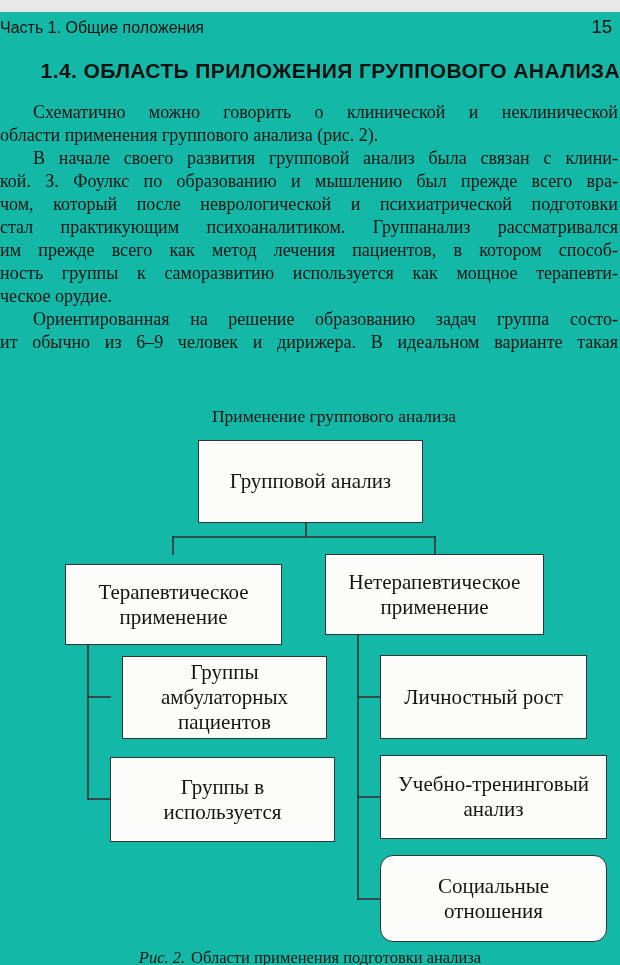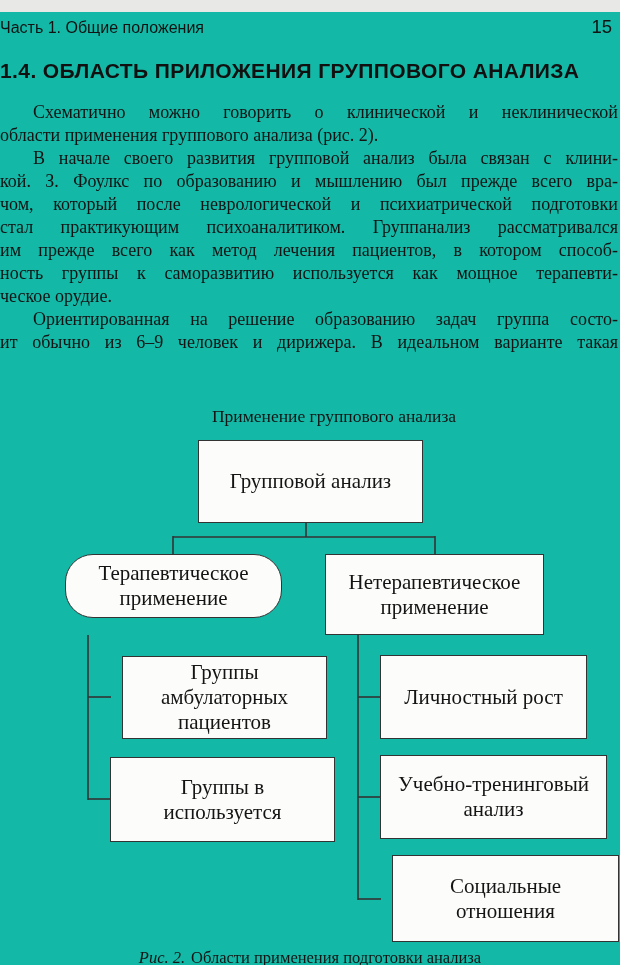--- a/index.html
+++ b/index.html
@@ -23,21 +23,21 @@
     align-items: baseline;
     font-family: "Liberation Sans", "DejaVu Sans", sans-serif;
   }
   .running-header .section { font-size: 16px; color: #121212; }
   .running-header .pagenum { font-size: 18.5px; color: #121212; }
   
   .section-title {
     position: absolute;
     top: 47px; left: 0; right: 0;
     margin: 0;
-    text-align: left;
+    text-align: right;
     font-family: "Liberation Sans", "DejaVu Sans", sans-serif;
     font-weight: bold;
     font-size: 21px;
     letter-spacing: 0.4px;
     color: #101010;
     white-space: nowrap;
   }
   
   .body-text {
     position: absolute;
@@ -76,27 +76,27 @@
     display: flex;
     align-items: center;
     justify-content: center;
     text-align: center;
     font-size: 21px;
     line-height: 25px;
     padding: 8px 10px;
     color: #141414;
   }
   .node-root     { left: 198px; top: 40px;  width: 225px; height: 83px; }
-  .node-branch-l { left: 65px;  top: 154px; width: 217px; height: 64px; border-radius: 28px; }
+  .node-branch-l { left: 65px;  top: 164px; width: 217px; height: 81px; }
   .node-branch-r { left: 325px; top: 154px; width: 219px; height: 81px; }
   .node-l1       { left: 122px; top: 256px; width: 205px; height: 83px; }
   .node-l2       { left: 110px; top: 357px; width: 225px; height: 85px; }
   .node-r1       { left: 380px; top: 255px; width: 207px; height: 84px; }
   .node-r2       { left: 380px; top: 355px; width: 227px; height: 84px; }
-  .node-r3       { left: 392px; top: 455px; width: 227px; height: 87px; }
+  .node-r3       { left: 380px; top: 455px; width: 227px; height: 87px; border-radius: 13px; }
   .fig-caption {
     position: absolute;
     top: 548px; left: 0; right: 0;
     text-align: center;
     font-size: 16.5px;
     color: #141414;
   }
   .fig-caption em { font-style: italic; margin-right: 6px; }
 </style>
 </head>

